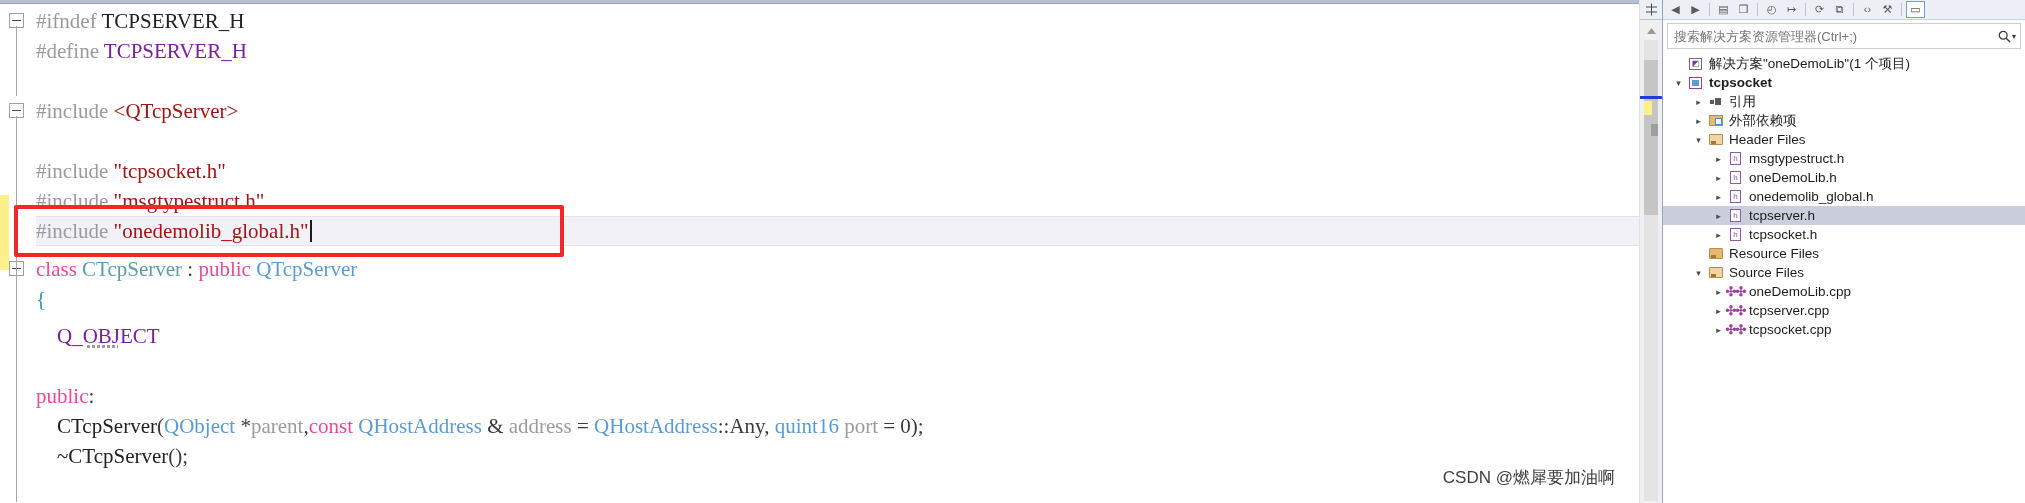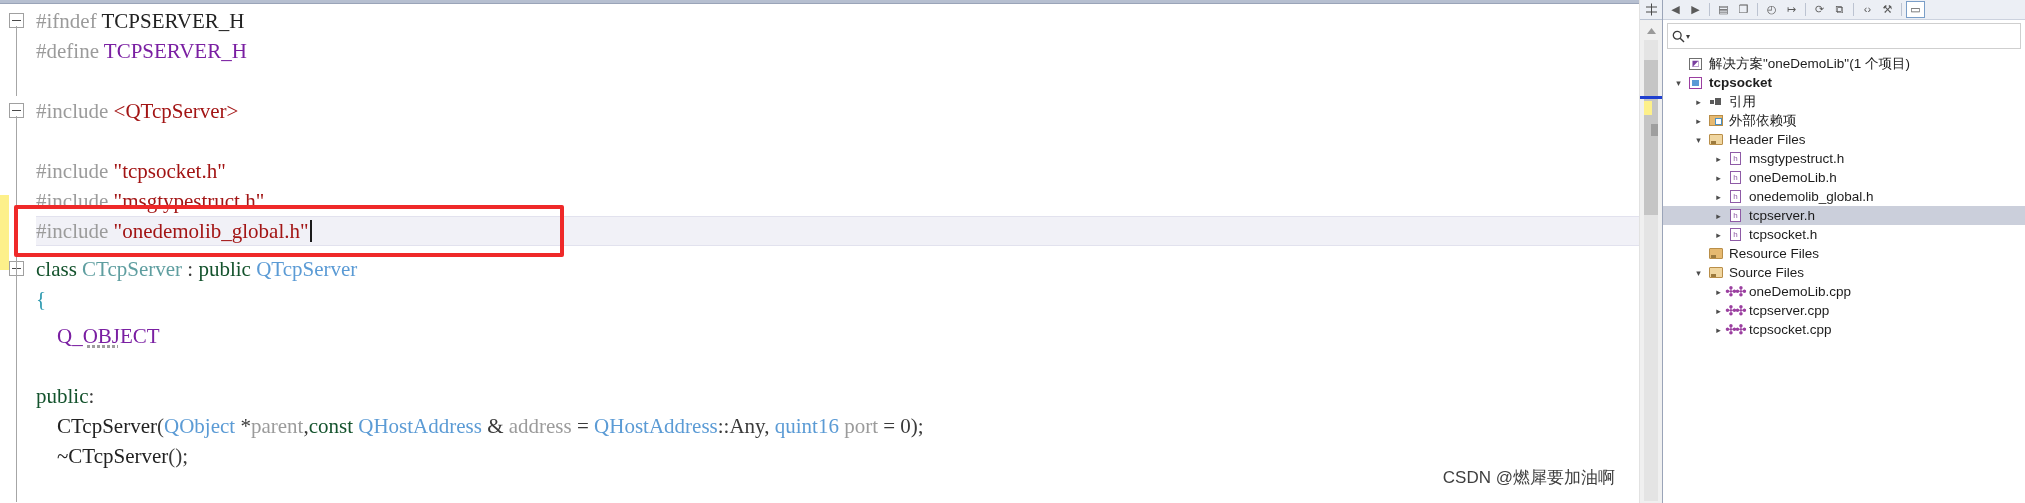--- a/index.html
+++ b/index.html
@@ -111,21 +111,21 @@
     background: #f1f1f7;
     border-top: 1px solid #e2e2ee;
     border-bottom: 1px solid #e2e2ee;
     box-sizing: border-box;
   }
 
   
   .t-pre   { color: #9b9b9b; }           
   .t-macro { color: #7a1fa2; }           
   .t-str   { color: #a31515; }           
-  .t-kw    { color: #14532d; text-align: center; }           
+  .t-kw    { color: #ec4899; text-align: center; }           
   .t-type  { color: #5f9ea0; }           
   .t-qtype { color: #5b9bd5; }           
   .t-punc  { color: #3a3a3a; }           
   .t-param { color: #9b9b9b; }           
   .t-plain { color: #222222; }           
   .t-brace { color: #2e9ab0; }
 
   
   .caret {
     display: inline-block;
@@ -494,20 +494,21 @@
         <div class="se-tool">⟳</div>
         <div class="se-tool">⧉</div>
         <div class="se-tool-sep"></div>
         <div class="se-tool">‹›</div>
         <div class="se-tool">⚒</div>
         <div class="se-tool-sep"></div>
         <div class="se-tool active">▭</div>
       </div>
 
     <div class="se-search">
+      <input class="se-search-input" type="text" placeholder="搜索解决方案资源管理器(Ctrl+;)" style="">
       <div class="se-search-icon">
         <svg width="13" height="13" viewBox="0 0 13 13">
           <circle cx="5.2" cy="5.2" r="3.9" fill="none" stroke="#3a3a3a" stroke-width="1.3"></circle>
           <line x1="8.2" y1="8.2" x2="12" y2="12" stroke="#3a3a3a" stroke-width="1.4"></line>
         </svg>
         <span style="font-size:8px;margin-left:1px;color:#3a3a3a">▾</span>
       </div>
     </div>
 
     <div class="se-tree" id="se-tree">

